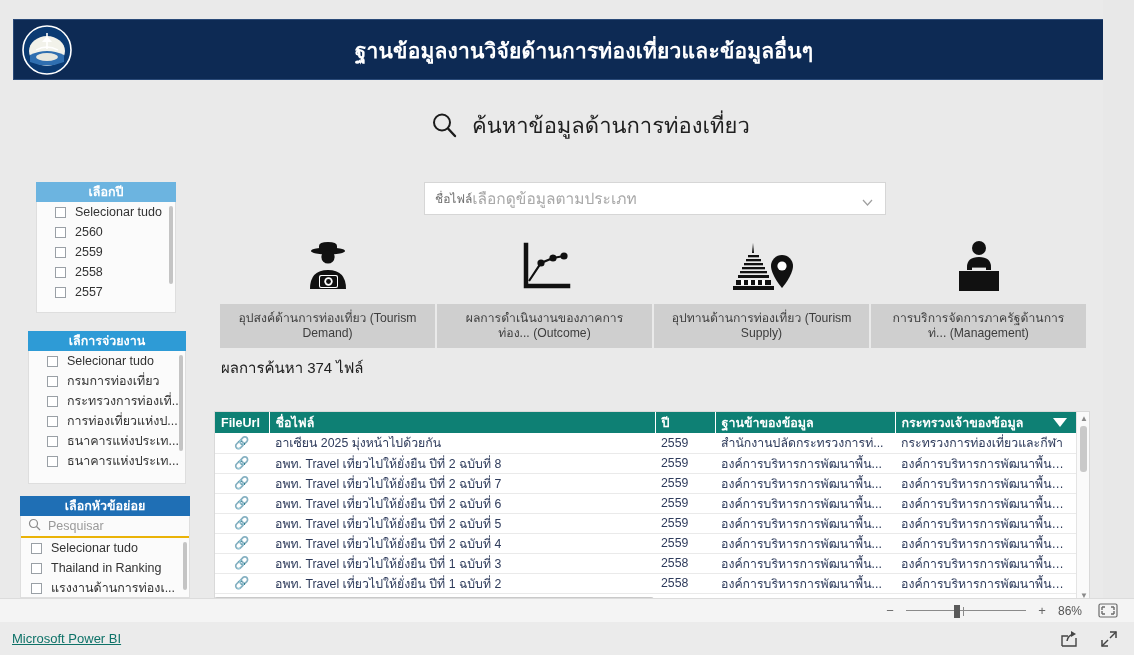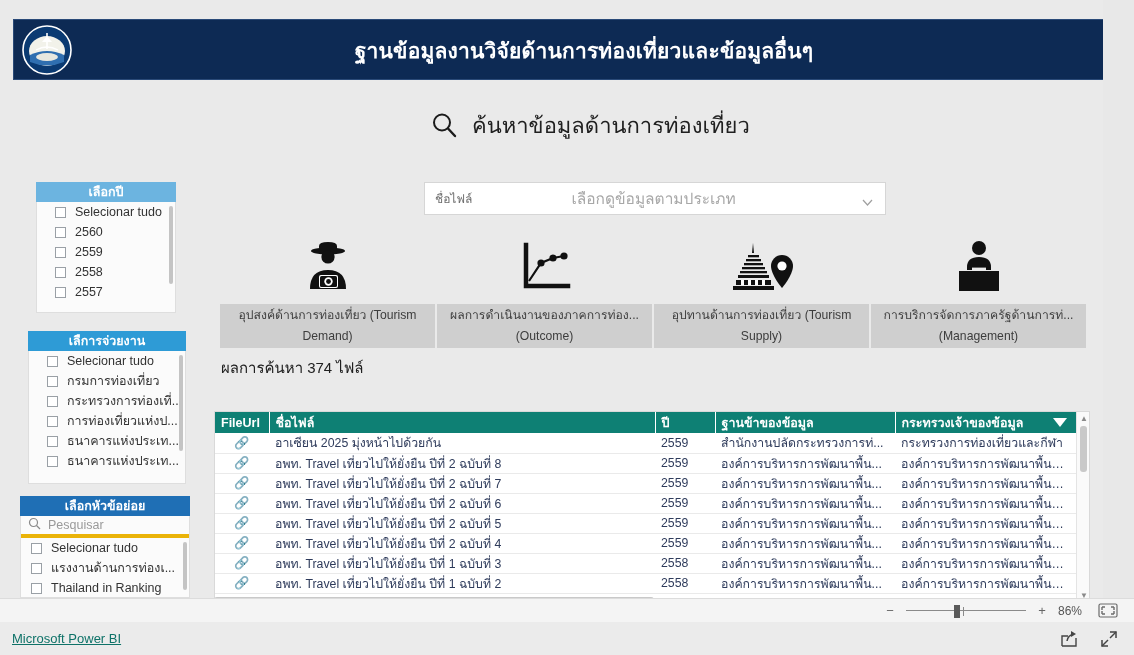--- a/index.html
+++ b/index.html
@@ -107,21 +107,21 @@
     right: 2px;
     width: 4px;
     background: #c4c4c4;
     border-radius: 2px;
   }
   .search-row {
     display: flex; align-items: center;
     gap: 7px;
     height: 22px;
     padding-left: 7px;
-    border-bottom: 4px solid #eab308;
+    border-bottom: 2px solid #eab308;
     font-size: 12.5px;
     color: #9a9a9a;
   }
 
   
   #type-dropdown {
     position: absolute;
     left: 424px; top: 182px;
     width: 462px; height: 33px;
     background: #ffffff;
@@ -129,21 +129,21 @@
     display: flex; align-items: center;
   }
   #dropdown-label {
     padding-left: 10px;
     font-size: 12px;
     color: #6d6d6d;
     white-space: nowrap;
   }
   #dropdown-placeholder {
     flex: 1;
-    text-align: center;
+    text-align: left;
     font-size: 15.5px;
     color: #a8a8a8;
     white-space: nowrap;
     padding-right: 50px;
   }
   #dropdown-caret {
     position: absolute;
     right: 12px; top: 11px;
     width: 11px; height: 11px;
   }
@@ -169,24 +169,24 @@
     top: 2px; left: 0; right: 0;
     height: 76px;
     display: flex; align-items: center; justify-content: center;
   }
   .card-label {
     width: 100%;
     height: 44px;
     background: #cfcfcf;
     color: #3d3d3d;
     font-size: 12.2px;
-    line-height: 21px;
+    line-height: 15px;
     display: flex; align-items: center; justify-content: center;
     text-align: center;
-    padding: 0 0;
+    padding: 0 16px;
     overflow: hidden;
   }
 
   
   #results-count {
     position: absolute;
     left: 221px; top: 356px;
     font-size: 15px;
     color: #202020;
     white-space: nowrap;
@@ -434,25 +434,25 @@
             </svg>
           </span>
           <span>Pesquisar</span>
         </div>
         <div class="slicer-row" style="padding-left:10px;">
           <span class="cbx"></span>
           <span>Selecionar tudo</span>
         </div>
         <div class="slicer-row" style="padding-left:10px;">
           <span class="cbx"></span>
+          <span>Thailand in Ranking</span>
+        </div>
+        <div class="slicer-row" style="padding-left:10px;">
+          <span class="cbx"></span>
           <span>แรงงานด้านการท่องเ...</span>
-        </div>
-        <div class="slicer-row" style="padding-left:10px;">
-          <span class="cbx"></span>
-          <span>Thailand in Ranking</span>
         </div>
         <div class="slicer-scroll" style="top:26px; height:48px;"></div>
       </div>
     </div>
 
     <div id="type-dropdown">
       <span id="dropdown-label">ชื่อไฟล์</span>
       <span id="dropdown-placeholder">เลือกดูข้อมูลตามประเภท</span>
       <span id="dropdown-caret">
         <svg width="11" height="11" viewBox="0 0 11 11">

